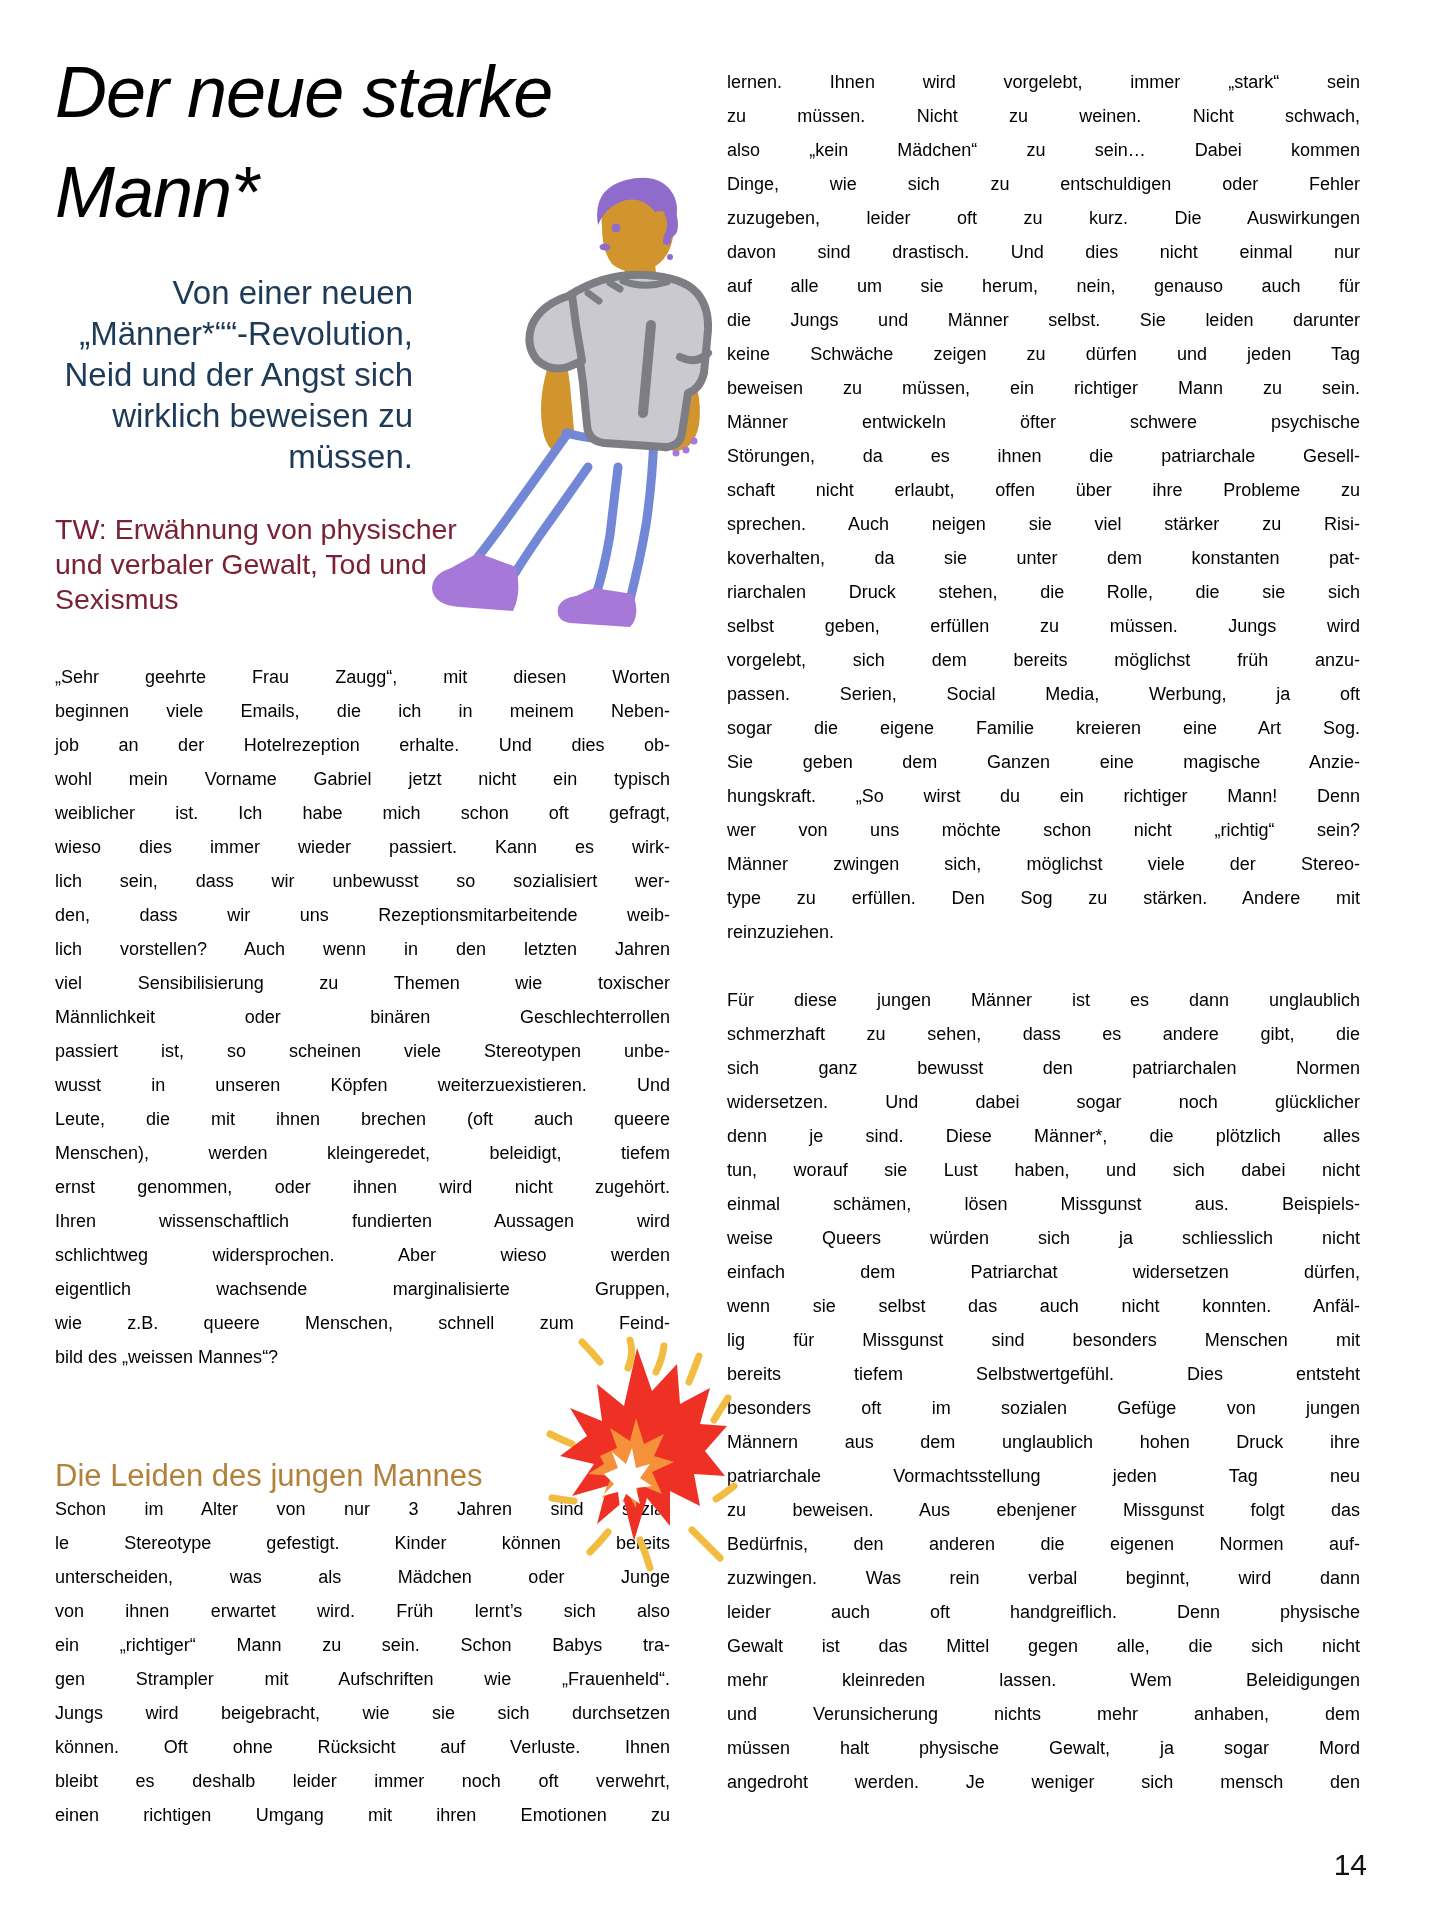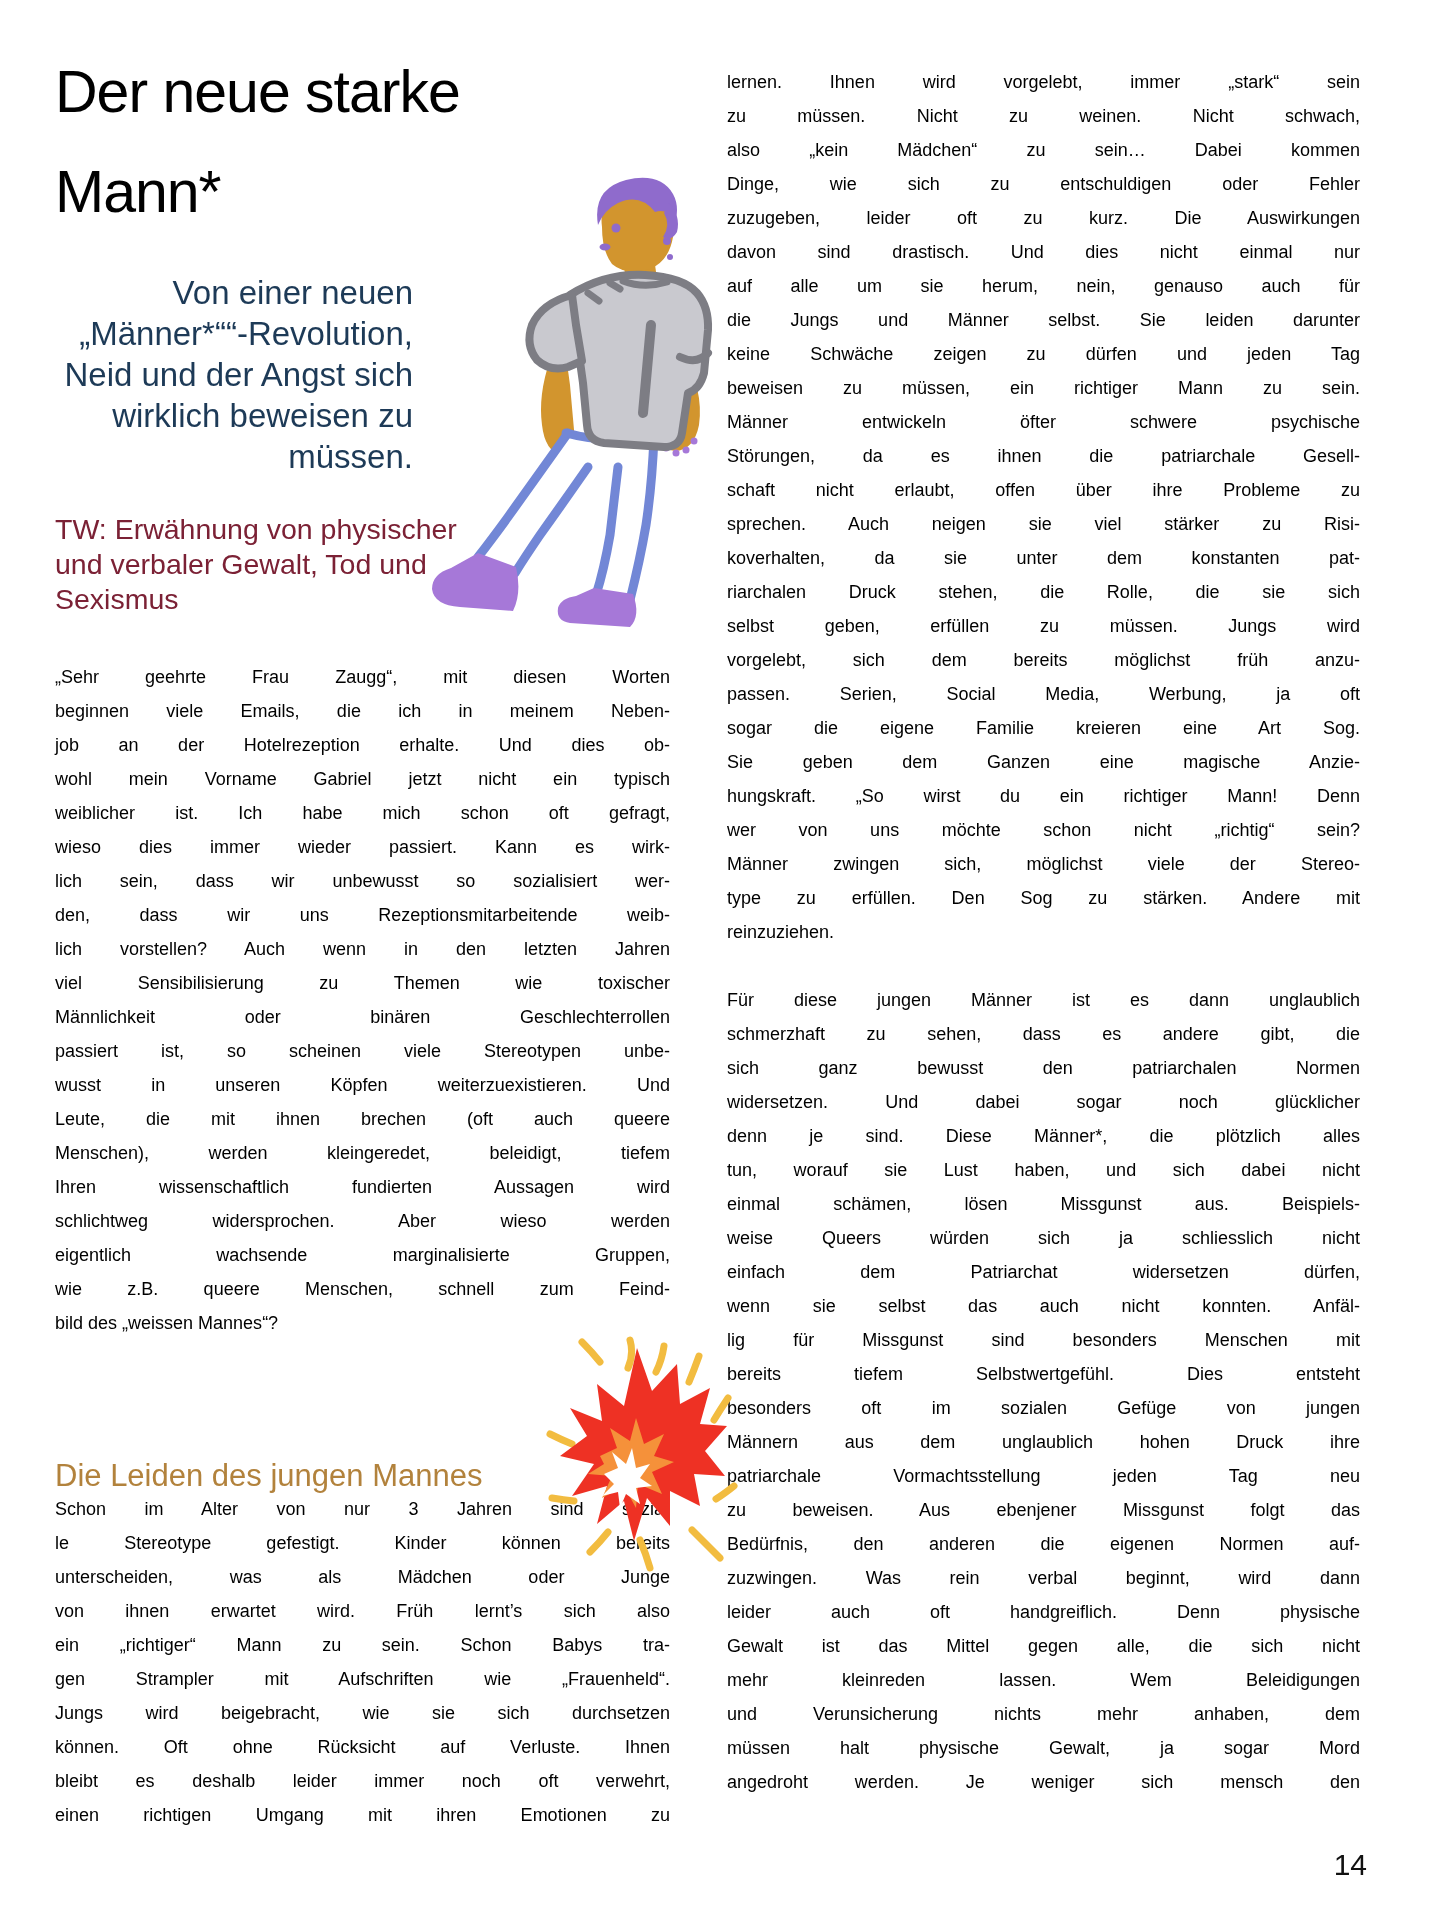--- a/index.html
+++ b/index.html
@@ -5,21 +5,21 @@
   html,body{margin:0;padding:0;background:#ffffff;}
   .page{
     position:relative;width:1440px;height:1920px;background:#ffffff;
     font-family:"Liberation Sans", sans-serif;overflow:hidden;color:#1c1c1c;
   }
   .tline span{white-space:pre-wrap;}
   .it{}
 
   .title{
     position:absolute;left:55px;top:42px;width:700px;
-    font-size:59px;line-height:100px;letter-spacing:-1px;color:#000000;
+    font-size:72px;line-height:100px;letter-spacing:-1px;color:#000000;font-style:italic;
   }
   .intro{
     position:absolute;left:55px;top:272px;width:358px;
     font-size:33px;line-height:41px;color:#1d3a57;
   }
   .intro .tline{text-align:right;}
   .tw{
     position:absolute;left:55px;top:512px;width:460px;
     font-size:28.5px;line-height:35px;color:#7b2135;
   }
@@ -121,20 +121,21 @@
       <div class="tline"><span>wieso dies immer wieder passiert. Kann es wirk-</span></div>
       <div class="tline"><span>lich sein, dass wir unbewusst so sozialisiert wer-</span></div>
       <div class="tline"><span>den, dass wir uns Rezeptionsmitarbeitende weib-</span></div>
       <div class="tline"><span>lich vorstellen? Auch wenn in den letzten Jahren</span></div>
       <div class="tline"><span>viel Sensibilisierung zu Themen wie toxischer</span></div>
       <div class="tline"><span>Männlichkeit oder binären Geschlechterrollen</span></div>
       <div class="tline"><span>passiert ist, so scheinen viele Stereotypen unbe-</span></div>
       <div class="tline"><span>wusst in unseren Köpfen weiterzuexistieren. Und</span></div>
       <div class="tline"><span>Leute, die mit ihnen brechen (oft auch queere</span></div>
       <div class="tline"><span>Menschen), werden kleingeredet, beleidigt, tiefem</span></div>
+      <div class="tline"><span>ernst genommen, oder ihnen wird nicht zugehört.</span></div>
       <div class="tline"><span>Ihren wissenschaftlich fundierten Aussagen wird</span></div>
       <div class="tline"><span>schlichtweg widersprochen. Aber wieso werden</span></div>
       <div class="tline"><span>eigentlich wachsende marginalisierte Gruppen,</span></div>
       <div class="tline"><span>wie z.B. queere Menschen, schnell zum Feind-</span></div>
       <div class="tline endline"><span>bild des „</span><span class="it">weissen Mannes</span><span>“?</span></div>
     </div>
 
   <div class="heading">
       <div class="tline endline"><span>Die Leiden des jungen </span><span class="it">Mannes</span></div>
     </div>

